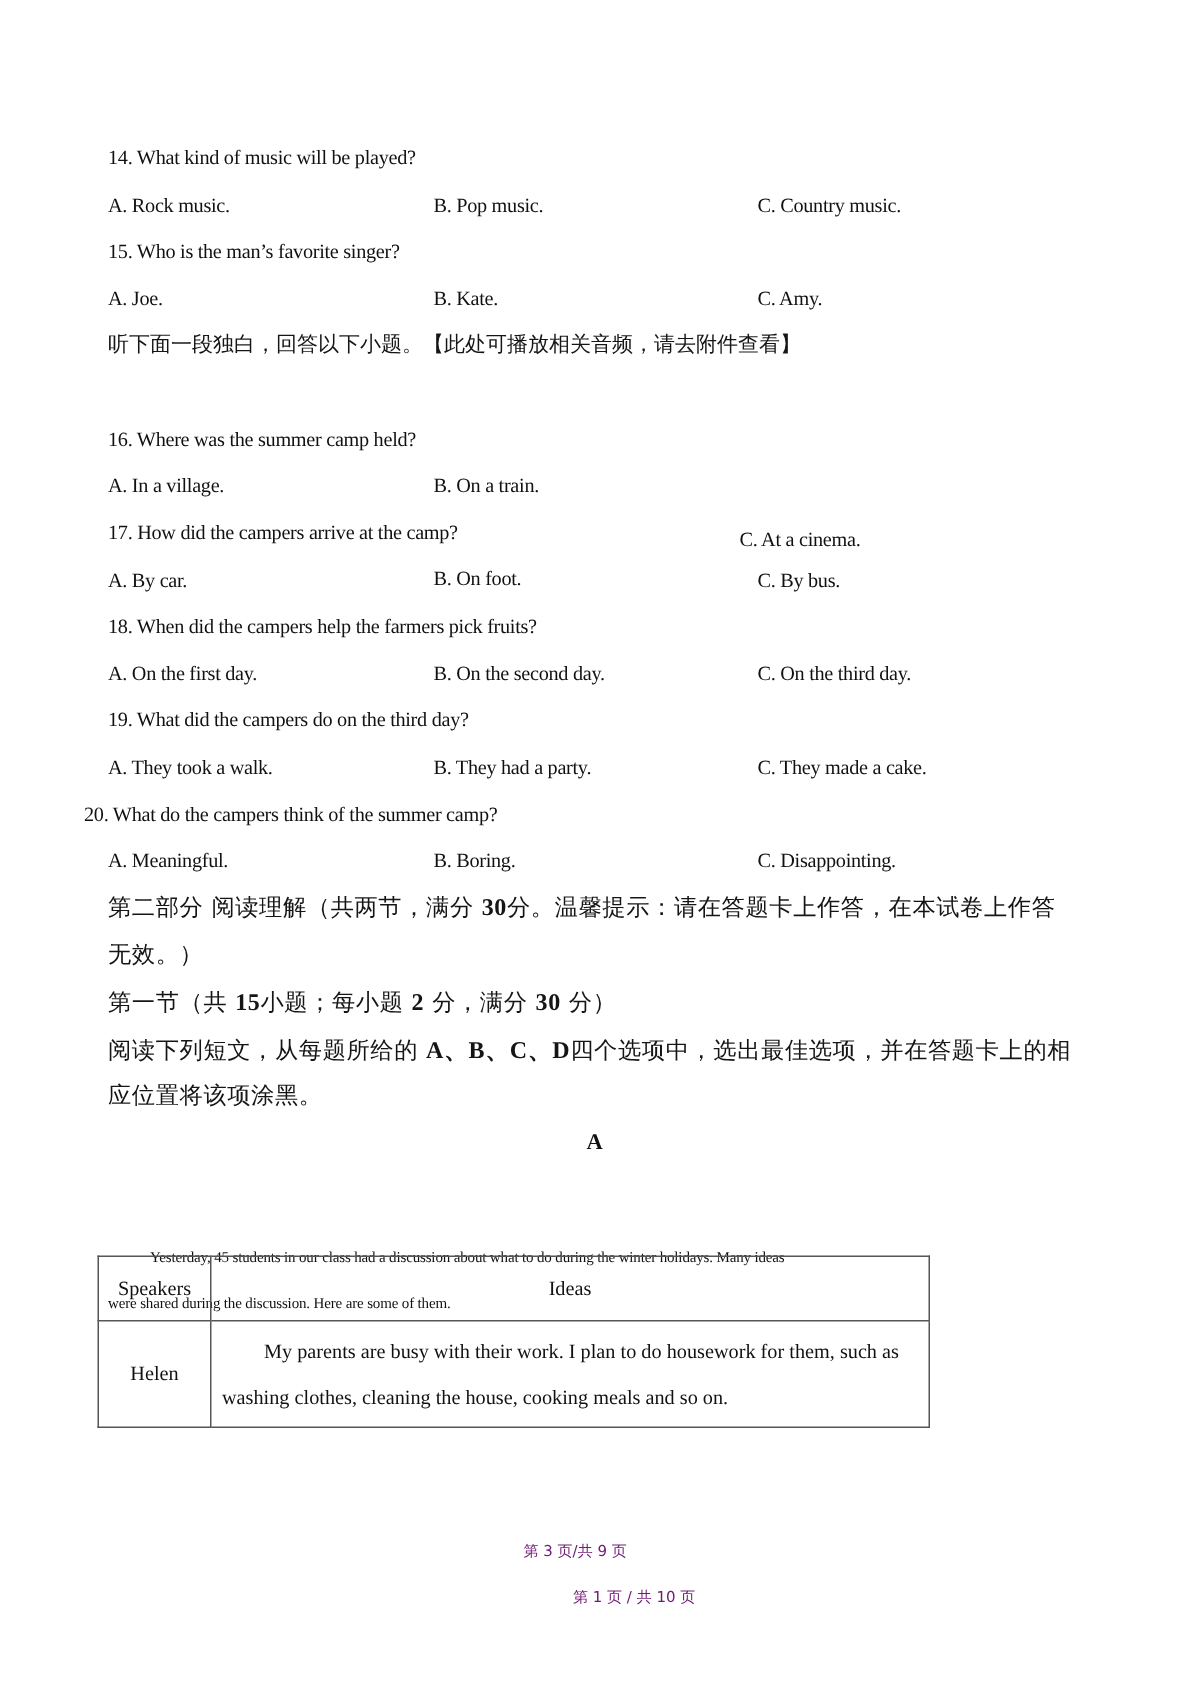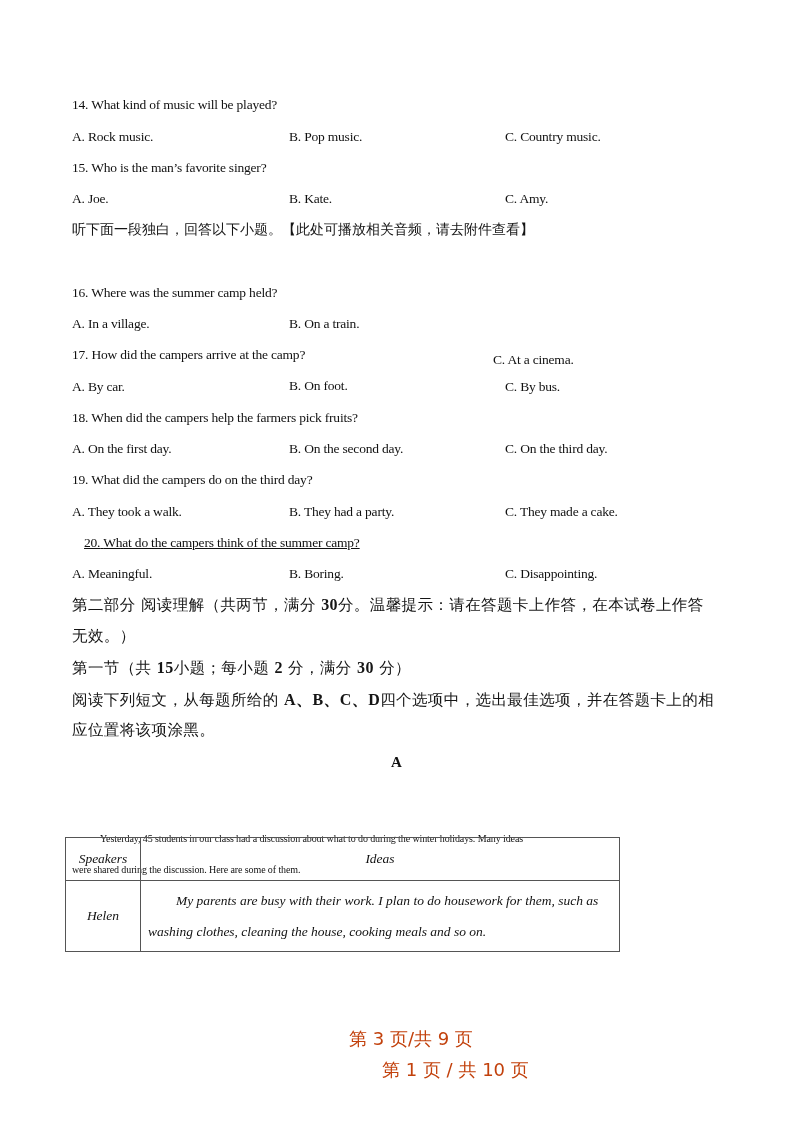--- a/index.html
+++ b/index.html
@@ -54,37 +54,36 @@
       left: 65px;
       top: 837px;
       width: 555px;
       border-collapse: collapse;
       font-family: "Liberation Serif", serif;
       font-size: 13.5px;
     }
     table.ideas td {
       border: 1.5px solid #555555;
       padding: 0;
-      font-style: italic;
     }
     table.ideas td.speaker {
       width: 74px;
       text-align: center;
     }
     table.ideas tr.head td { height: 42px; text-align: center; }
     table.ideas tr.row td { height: 70px; }
     table.ideas td.idea {
       padding: 0 14px 0 7px;
       line-height: 31px;
       text-indent: 28px;
     }
     .footer {
       font-family: "DejaVu Sans", "Liberation Sans", sans-serif;
-      font-size: 18px;
-      color: #c2410c;
+      font-size: 10px;
+      color: #701a75;
     }
   </style>
 </head>
 <body>
 
 <div class="abs q" style="left:72px;top:97px;">
   <span>14.</span>
   <span>What kind of music will be played?</span>
 </div>
 <div class="abs opt" style="left:72px;top:129px;">A. Rock music.</div>
@@ -126,21 +125,21 @@
 <div class="abs opt" style="left:505px;top:441px;">C. On the third day.</div>
 
 <div class="abs q" style="left:72px;top:472px;">
   <span>19.</span>
   <span>What did the campers do on the third day?</span>
 </div>
 <div class="abs opt" style="left:72px;top:504px;">A. They took a walk.</div>
 <div class="abs opt" style="left:289px;top:504px;">B. They had a party.</div>
 <div class="abs opt" style="left:505px;top:504px;">C. They made a cake.</div>
 
-<div class="abs q" style="left:84px;top:535px;text-decoration:underline;">
+<div class="abs q" style="left:56px;top:535px;">
   <span>20.</span>
   <span>What do the campers think of the summer camp?</span>
 </div>
 <div class="abs opt" style="left:72px;top:566px;">A. Meaningful.</div>
 <div class="abs opt" style="left:289px;top:566px;">B. Boring.</div>
 <div class="abs opt" style="left:505px;top:566px;">C. Disappointing.</div>
 
 <div class="abs cn-lg" style="left:72px;top:595px;">
   <span>第二部分 阅读理解（共两节，满分 </span><b>30</b><span>分。温馨提示：请在答题卡上作答，在本试卷上作答</span>
 </div>

